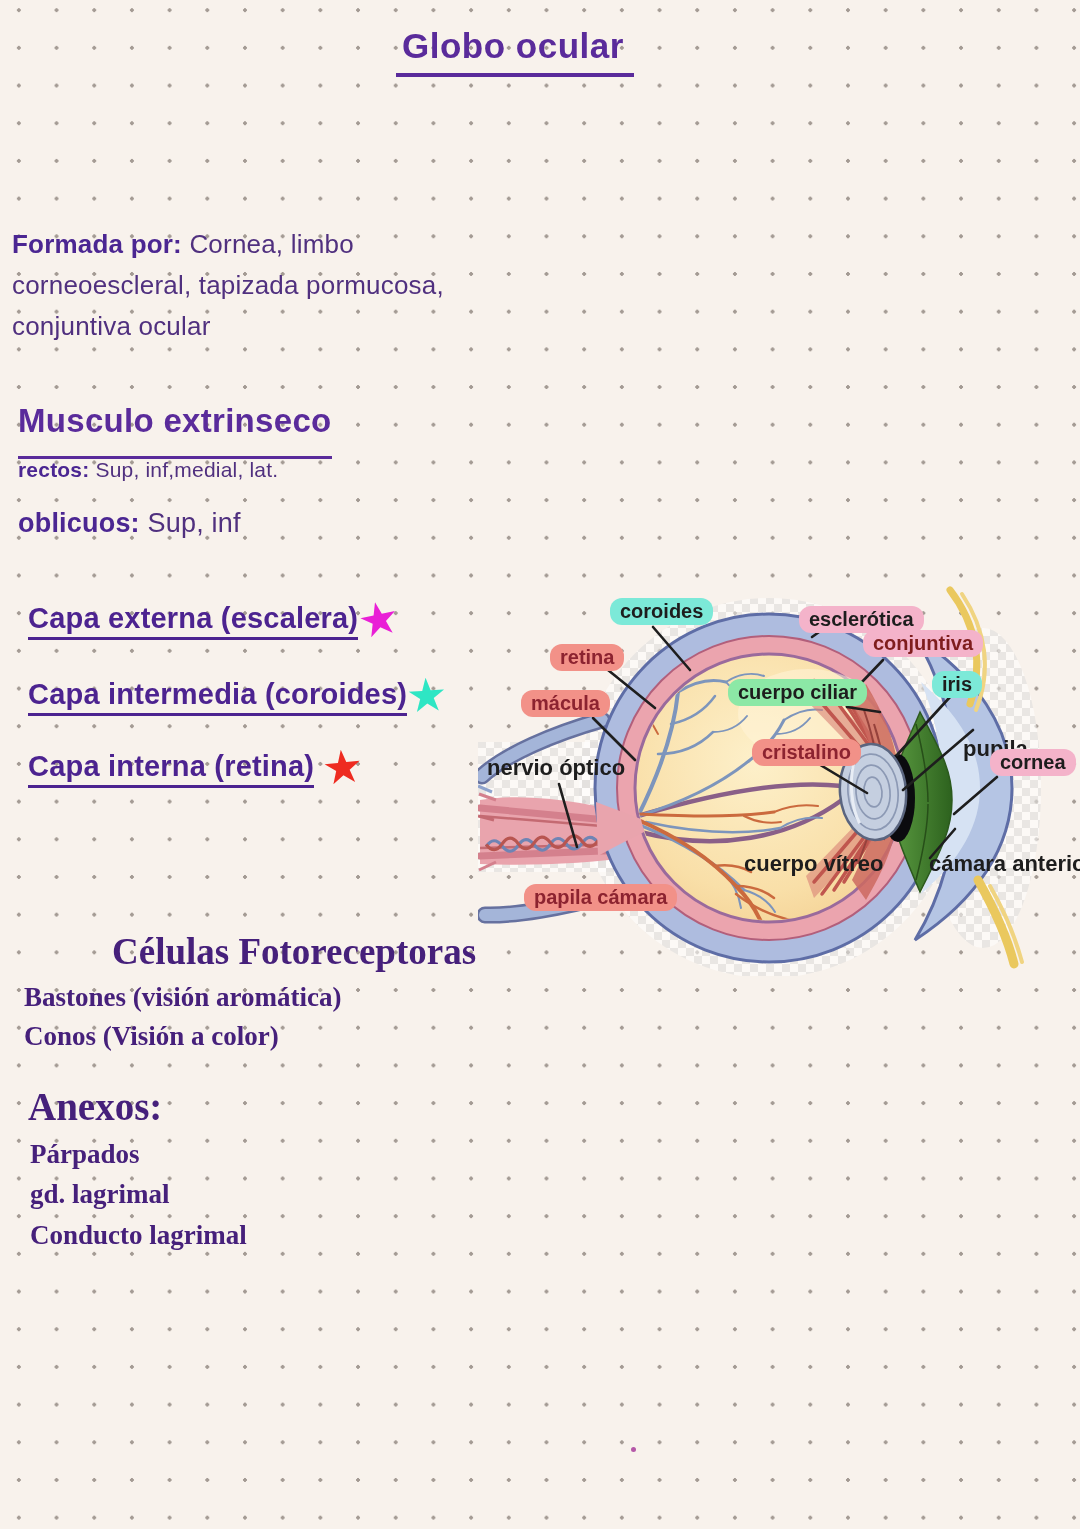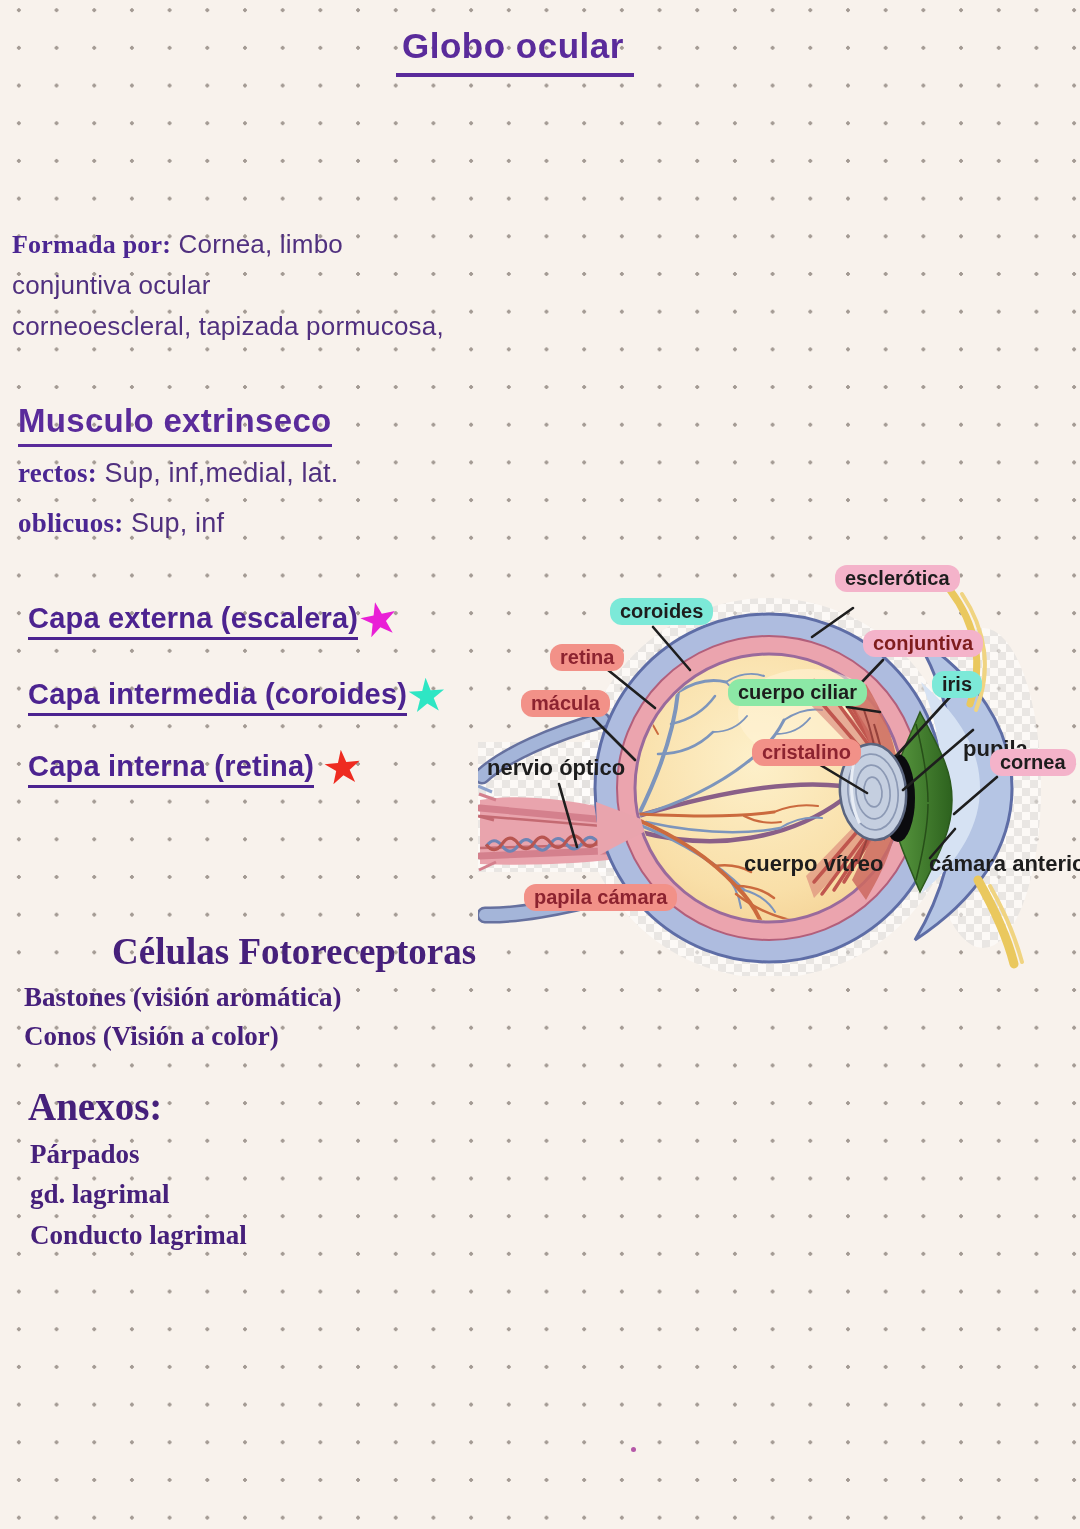--- a/index.html
+++ b/index.html
@@ -13,24 +13,24 @@
     overflow:hidden;
     font-family:"Liberation Sans", sans-serif;
   }
   .abs{position:absolute;}
   
   .title{
     font-size:35px;font-weight:700;color:#5a2b9b;letter-spacing:.5px;
     border-bottom:4px solid #5a2b9b;padding:0 10px 7px 6px;
   }
   .hand{font-size:26px;color:#50307f;letter-spacing:.2px;}
-  .hand .lead{font-weight:700;color:#4b2692;font-family:Liberation Serif, serif;}
+  .hand .lead{font-weight:700;color:#4b2692;}
   .h2{
     font-size:33px;font-weight:700;color:#5a2b9b;
-    border-bottom:3.5px solid #5a2b9b;padding-bottom:4px;letter-spacing:.3px;
+    border-bottom:3.5px solid #5a2b9b;padding-bottom:16px;letter-spacing:.3px;
   }
   .capa{
     font-size:29px;font-weight:700;color:#4c2390;
     border-bottom:3px solid #4c2390;padding-bottom:2px;letter-spacing:.2px;
   }
   .star{font-size:46px;line-height:1;display:inline-block;}
   
   .serif-h{font-family:"Liberation Serif", serif;font-weight:700;color:#46207b;font-size:36px;text-align:center;}
   .serif-t{font-family:"Liberation Serif", serif;font-weight:700;color:#46207b;font-size:27px;}
   
@@ -45,26 +45,26 @@
 </style>
 </head>
 <body>
 
 <div class="page">
 
   <span class="abs title" style="left:396px;top:26px;">Globo ocular</span>
 
   <div class="abs hand" style="left:12px;top:224px;line-height:41px;">
     <div><span class="lead">Formada por:</span><span> Cornea, limbo</span></div>
+    <div>corneoescleral, tapizada pormucosa,</div>
     <div>conjuntiva ocular</div>
-    <div>corneoescleral, tapizada pormucosa,</div>
   </div>
 
   <span class="abs h2" style="left:18px;top:402px;">Musculo extrinseco</span>
-  <div class="abs hand" style="left:18px;top:458px;font-size:27px;">
+  <div class="abs hand" style="left:18px;top:458px;font-size:21px;">
     <span class="lead">rectos:</span><span> Sup, inf,medial, lat.</span>
   </div>
   <div class="abs hand" style="left:18px;top:508px;font-size:27px;">
     <span class="lead">oblicuos:</span><span> Sup, inf</span>
   </div>
 
   <span class="abs capa" style="left:28px;top:602px;">Capa externa (escalera)</span>
   <span class="abs star" style="left: 358px; top: 596px; transform: rotate(-12deg); color: rgb(233, 31, 214);">★</span>
 
   <span class="abs capa" style="left:28px;top:678px;">Capa intermedia (coroides)</span>
@@ -223,21 +223,21 @@
       <path d="M 369,143 L 402,148"></path>
       <path d="M 495,166 L 425,226"></path>
       <path d="M 339,199 L 389,229"></path>
       <path d="M 519,213 L 476,250"></path>
       <path d="M 81,220 L 99,283"></path>
       <path d="M 452,294 L 477,265"></path>
     </g>
   </svg>
 
   <span class="abs lbl" style="left: 610px; top: 598px; background-color: rgb(124, 233, 216);">coroides</span>
-  <span class="abs lbl" style="left: 799px; top: 565px; background-color: rgb(244, 179, 202); margin-left: 36px;">esclerótica</span>
+  <span class="abs lbl" style="left: 799px; top: 606px; background-color: rgb(244, 179, 202);">esclerótica</span>
   <span class="abs lbl maroon" style="left: 863px; top: 630px; background-color: rgb(244, 179, 202);">conjuntiva</span>
   <span class="abs lbl darkred" style="left: 550px; top: 644px; background-color: rgb(242, 145, 136);">retina</span>
   <span class="abs lbl" style="left: 932px; top: 671px; background-color: rgb(124, 233, 216);">iris</span>
   <span class="abs lbl darkred" style="left: 521px; top: 690px; background-color: rgb(242, 145, 136);">mácula</span>
   <span class="abs lbl" style="left: 728px; top: 679px; background-color: rgb(140, 232, 166);">cuerpo ciliar</span>
   <span class="abs lbl plain" style="left:963px;top:704px;margin-top:32px;">pupila</span>
   <span class="abs lbl darkred" style="left: 752px; top: 739px; background-color: rgb(242, 145, 136);">cristalino</span>
   <span class="abs lbl" style="left: 990px; top: 749px; background-color: rgb(244, 179, 202);">cornea</span>
   <span class="abs lbl plain" style="left:487px;top:755px;">nervio óptico</span>
   <span class="abs lbl plain" style="left:744px;top:851px;">cuerpo vítreo</span>

